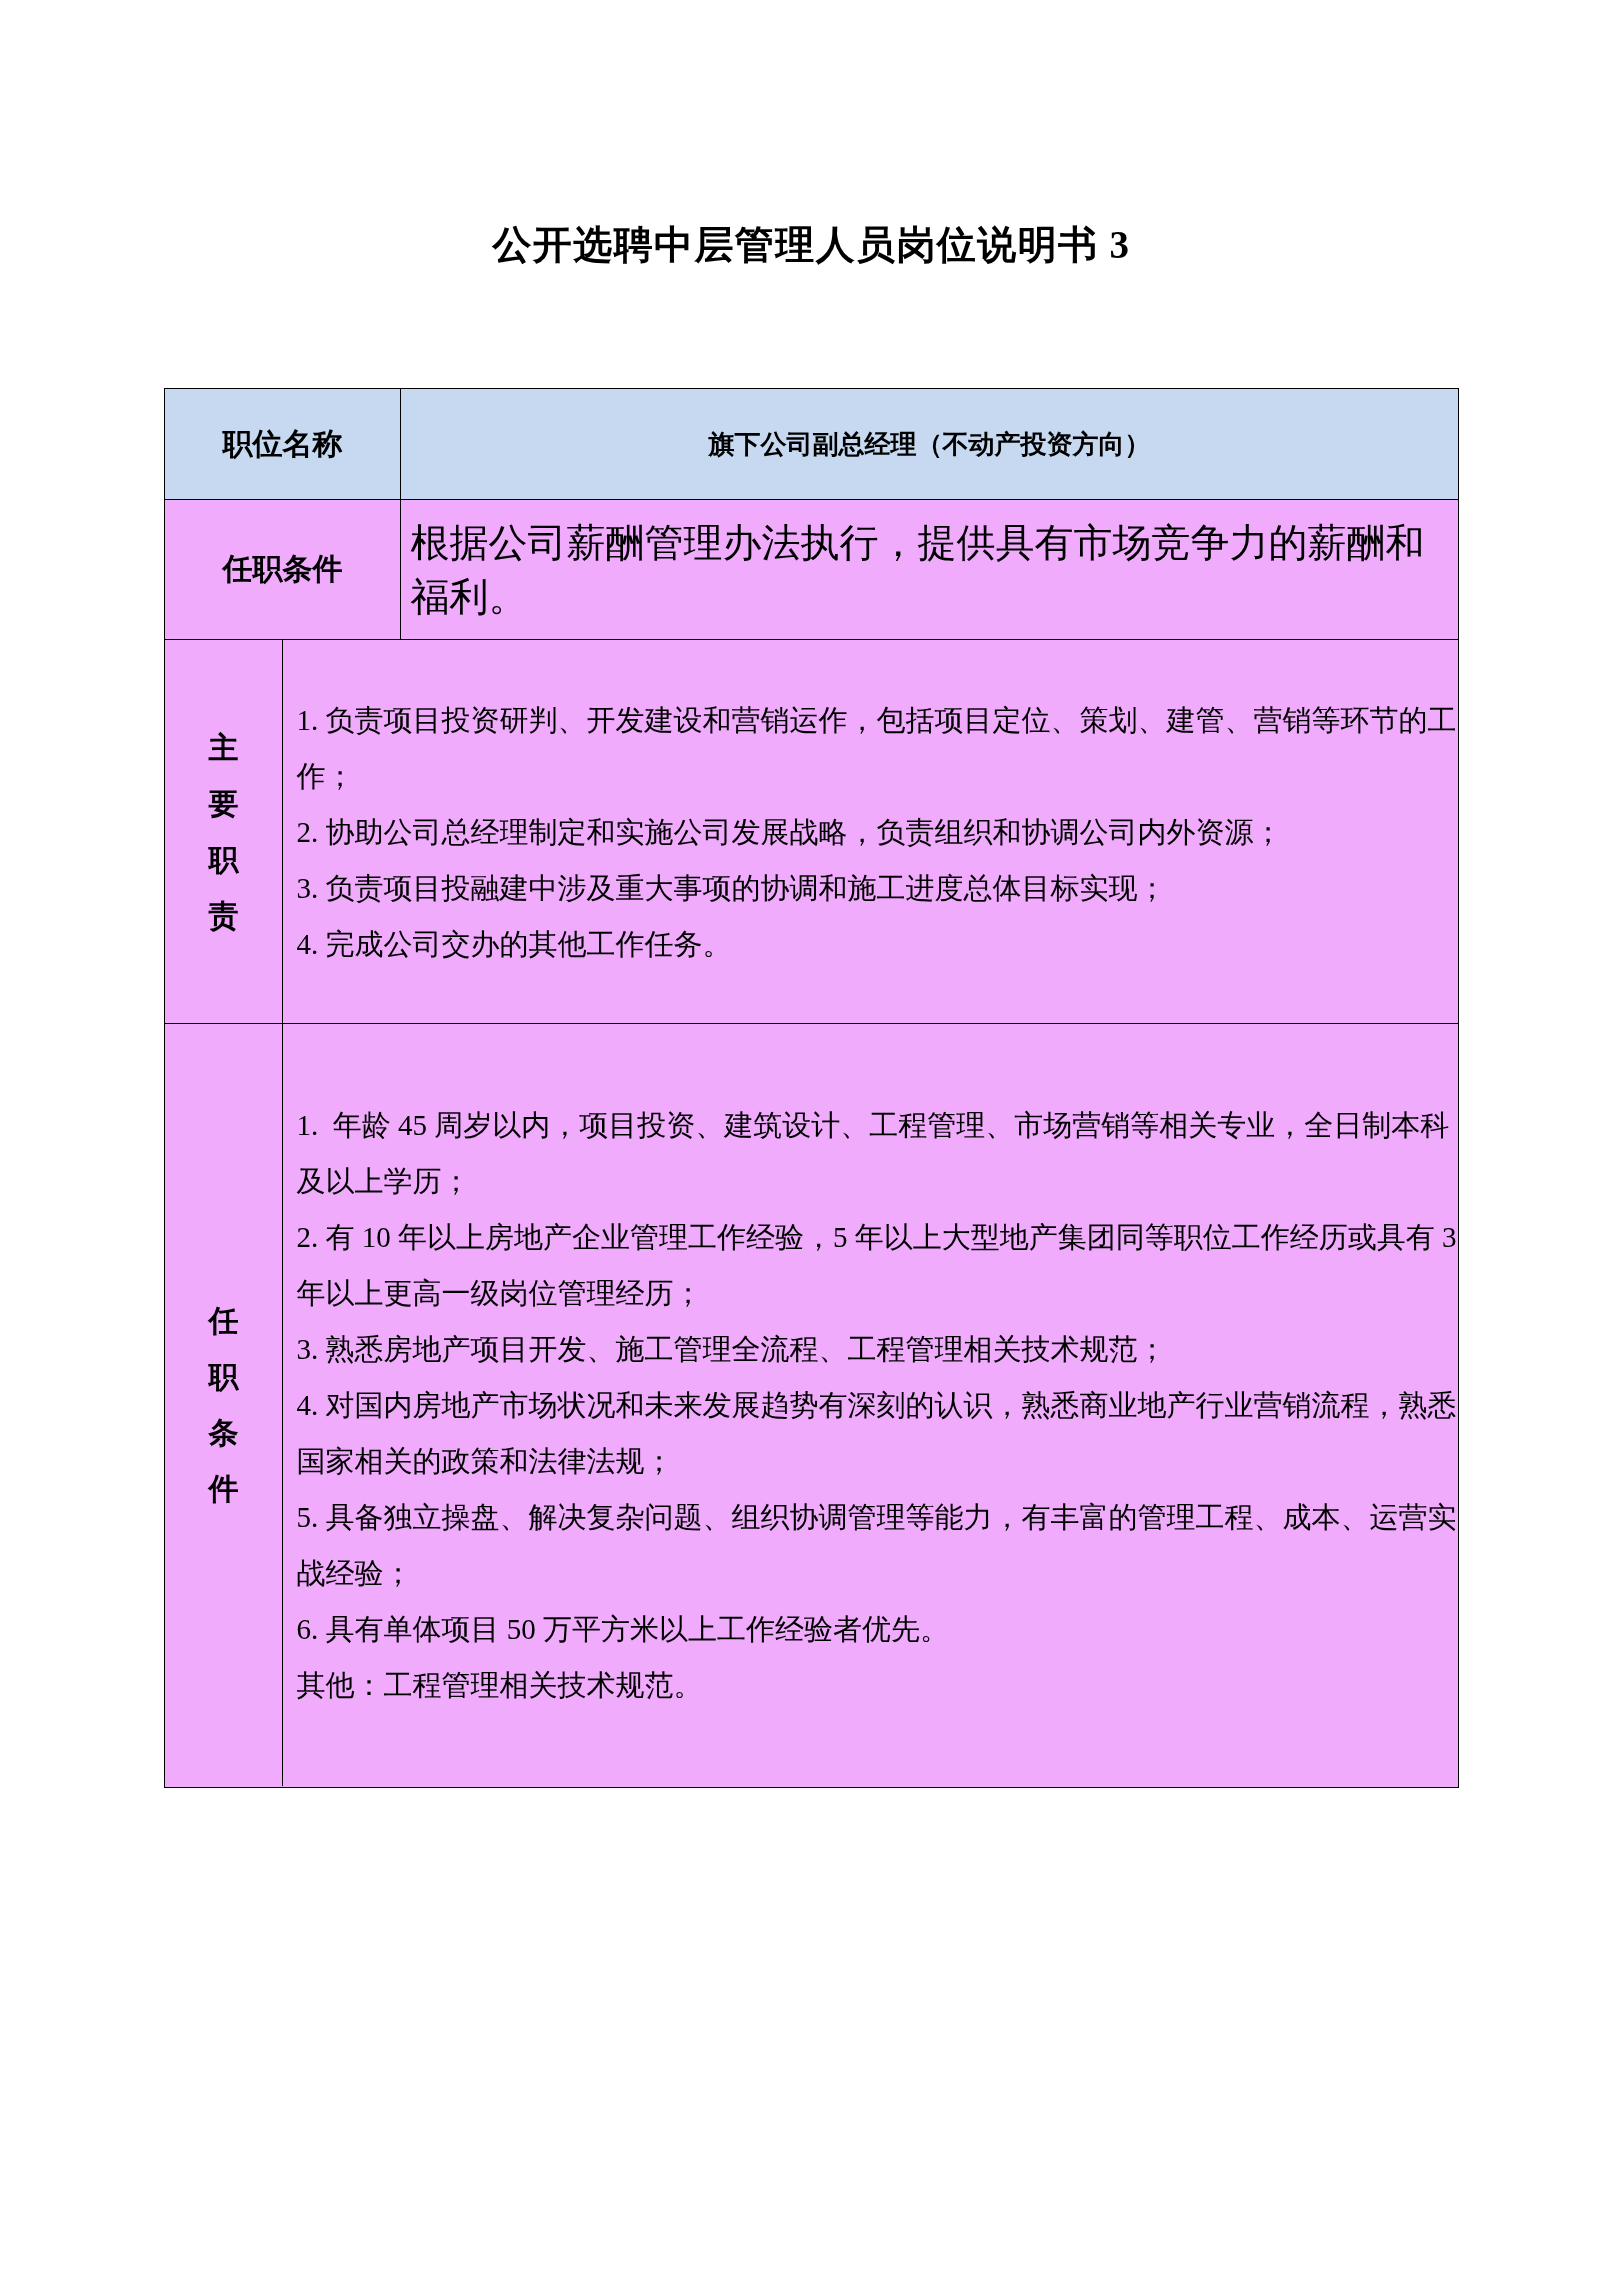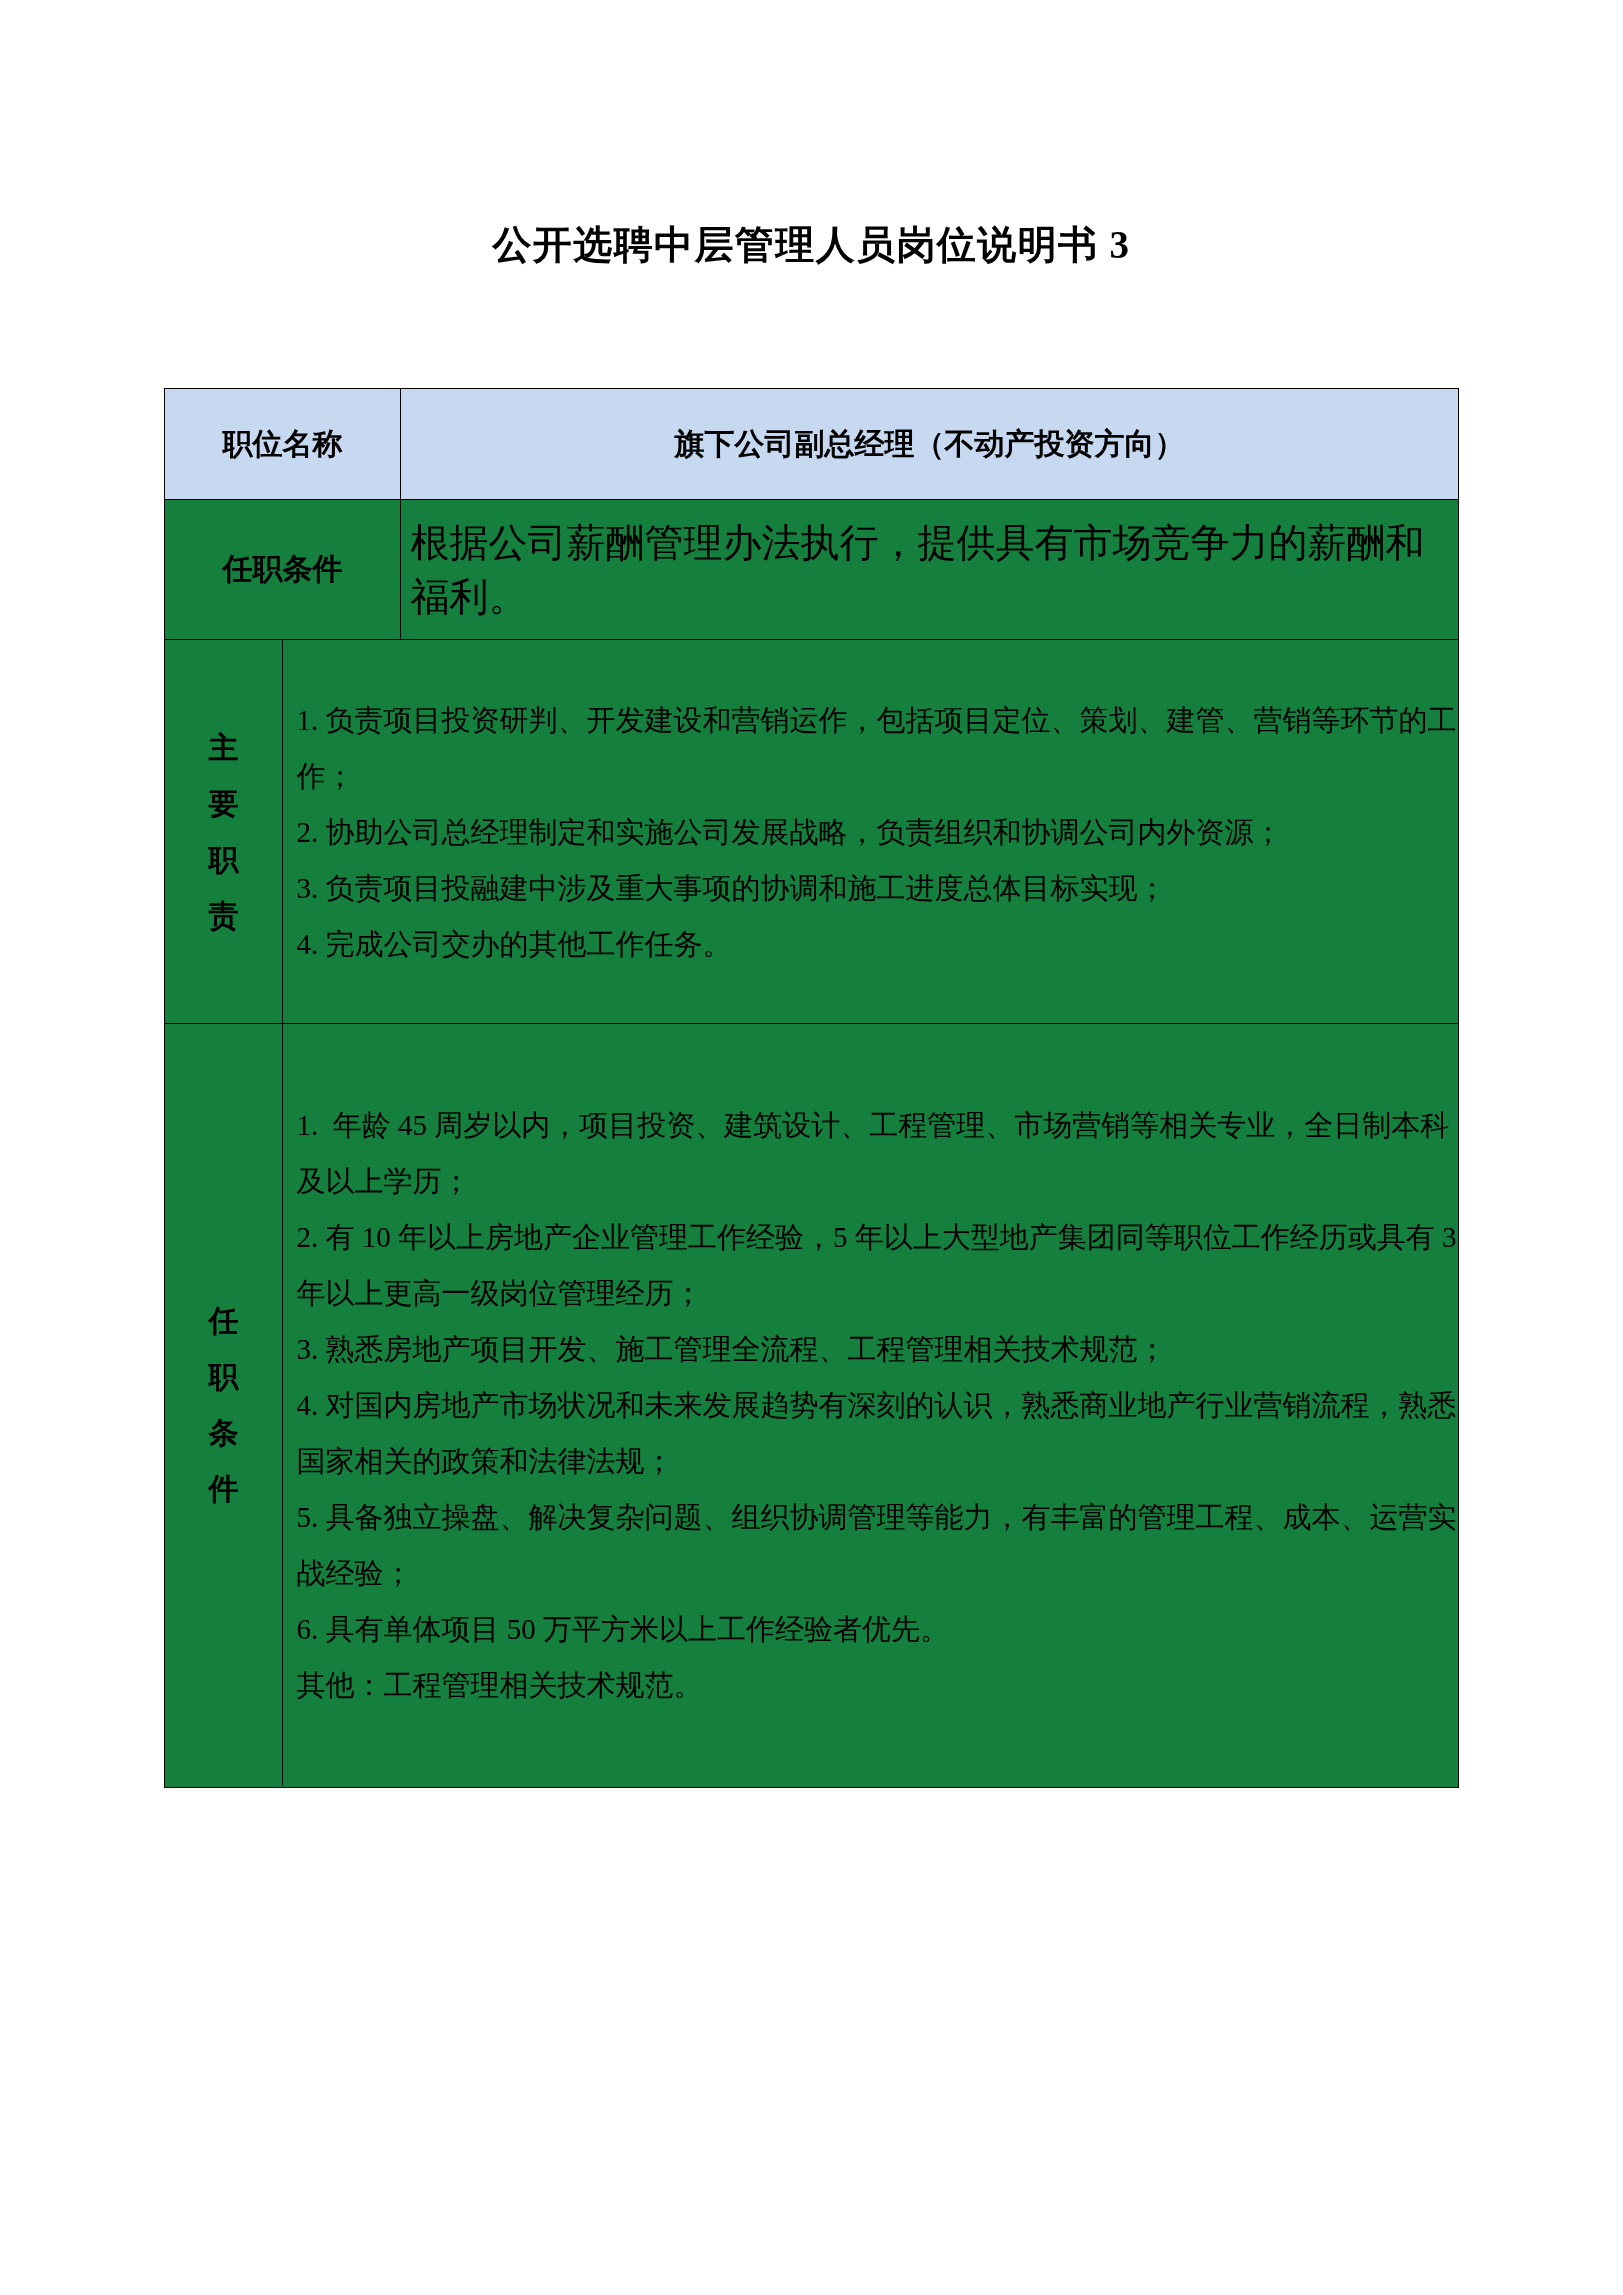--- a/index.html
+++ b/index.html
@@ -22,21 +22,21 @@
     letter-spacing: 1.4px;
     white-space: pre-wrap;
   }
   .doc-table {
     position: absolute;
     left: 164px;
     top: 388px;
     width: 1295px;
     height: 1400px;
     border: 1.4px solid #000000;
-    background: #15803d;
+    background: #f0abfc;
   }
   .trow { display: flex; width: 100%; }
   .trow-1 { height: 111px; background: #c6d9f1; border-bottom: 1.4px solid #000; }
   .trow-2 { height: 140px; border-bottom: 1.4px solid #000; }
   .trow-3 { height: 384px; border-bottom: 1.4px solid #000; }
   .trow-4 { height: 762px; }
   .label-cell {
     border-right: 1.4px solid #000000;
     display: flex;
     align-items: center;
@@ -54,21 +54,21 @@
     line-height: 56px;
     text-align: center;
     font-weight: bold;
     font-size: 30px;
   }
   .content-cell { flex: 1 1 auto; display: flex; }
   .content-center {
     align-items: center;
     justify-content: center;
     font-weight: bold;
-    font-size: 30px;
+    font-size: 26px;
     white-space: pre-wrap;
   }
   .content-single {
     align-items: center;
     font-size: 39px;
     padding-left: 9.5px;
     white-space: pre-wrap;
   }
   .content-list {
     flex-direction: column;

